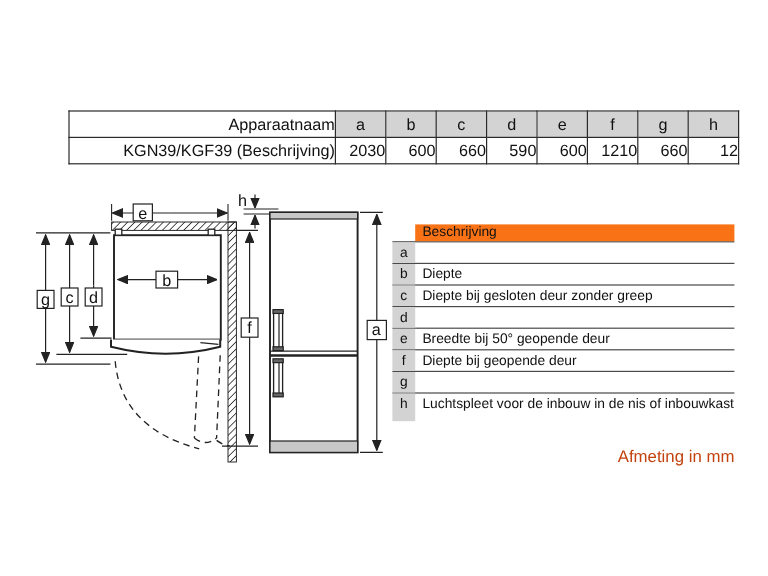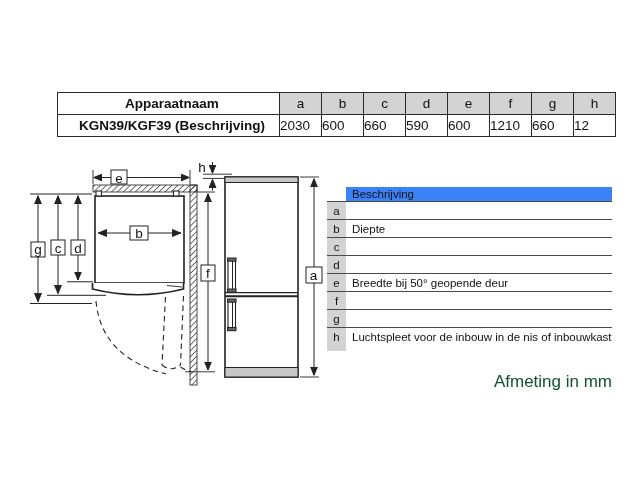--- a/index.html
+++ b/index.html
@@ -11,46 +11,46 @@
   
   table.spec {
     position:absolute; left:57px; top:92px;
     border-collapse:collapse; table-layout:fixed;
     font-size:13.5px; color:#111;
   }
   table.spec td, table.spec th {
     border:1px solid #2a2a2a; height:21px; padding:0;
     font-weight:normal; white-space:nowrap; overflow:hidden;
   }
-  table.spec .name  { width:214px; text-align:center; padding-left:7px;font-weight:bold; }
+  table.spec .name  { width:214px; text-align:right; padding-left:7px; }
   table.spec .letter{ width:41px; text-align:center; background:#d3d3d3; }
-  table.spec .val   { width:41px; text-align:left; }
+  table.spec .val   { width:41px; text-align:right; }
 
   
   .legend { position:absolute; left:327px; top:187px; width:285px; font-size:11.5px; }
   .legend-row { display:flex; align-items:stretch; border-bottom:1px solid #4a4a4a; }
   .legend-row.last { border-bottom:none; }
   .legend-row .lkey {
     flex:none; width:19px; background:#d3d3d3;
     display:flex; align-items:center; justify-content:center;
   }
   .legend-row .ldesc {
     flex:1; display:flex; align-items:center; padding-left:6px;
     white-space:nowrap; overflow:hidden;
   }
   .legend-row.header { border-bottom:1px solid #4a4a4a; }
   .legend-row.header .lkey  { background:transparent; }
-  .legend-row.header .ldesc { background:#3b82f6; height:14px; }
+  .legend-row.header .ldesc { background:#f97316; height:14px; }
   .legend-row.body { height:17px; }
   .legend-tail { width:19px; height:6px; background:#d3d3d3; }
 
   
   .units {
     position:absolute; left:312px; top:372px; width:300px;
-    text-align:right; font-size:17px; color:#14532d;
+    text-align:right; font-size:14px; color:#c2410c;
   }
 
   
   svg.draw { position:absolute; left:25px; top:158px; }
   svg.draw line, svg.draw path, svg.draw rect { stroke:#222; }
   svg.draw text {
     font-family:"Liberation Sans", sans-serif;
     font-size:13.5px; fill:#111; text-anchor:middle;
   }
 </style>
@@ -209,30 +209,32 @@
     </div>
     <div class="legend-row body">
       <div class="lkey">a</div>
     </div>
     <div class="legend-row body">
       <div class="lkey">b</div>
       <div class="ldesc">Diepte</div>
     </div>
     <div class="legend-row body">
       <div class="lkey">c</div>
+      <div class="ldesc">Diepte bij gesloten deur zonder greep</div>
     </div>
     <div class="legend-row body">
       <div class="lkey">d</div>
     </div>
     <div class="legend-row body">
       <div class="lkey">e</div>
       <div class="ldesc">Breedte bij 50° geopende deur</div>
     </div>
     <div class="legend-row body">
       <div class="lkey">f</div>
+      <div class="ldesc">Diepte bij geopende deur</div>
     </div>
     <div class="legend-row body">
       <div class="lkey">g</div>
     </div>
     <div class="legend-row body last">
       <div class="lkey">h</div>
       <div class="ldesc">Luchtspleet voor de inbouw in de nis of inbouwkast</div>
     </div>
     <div class="legend-tail"></div>
   </div>

